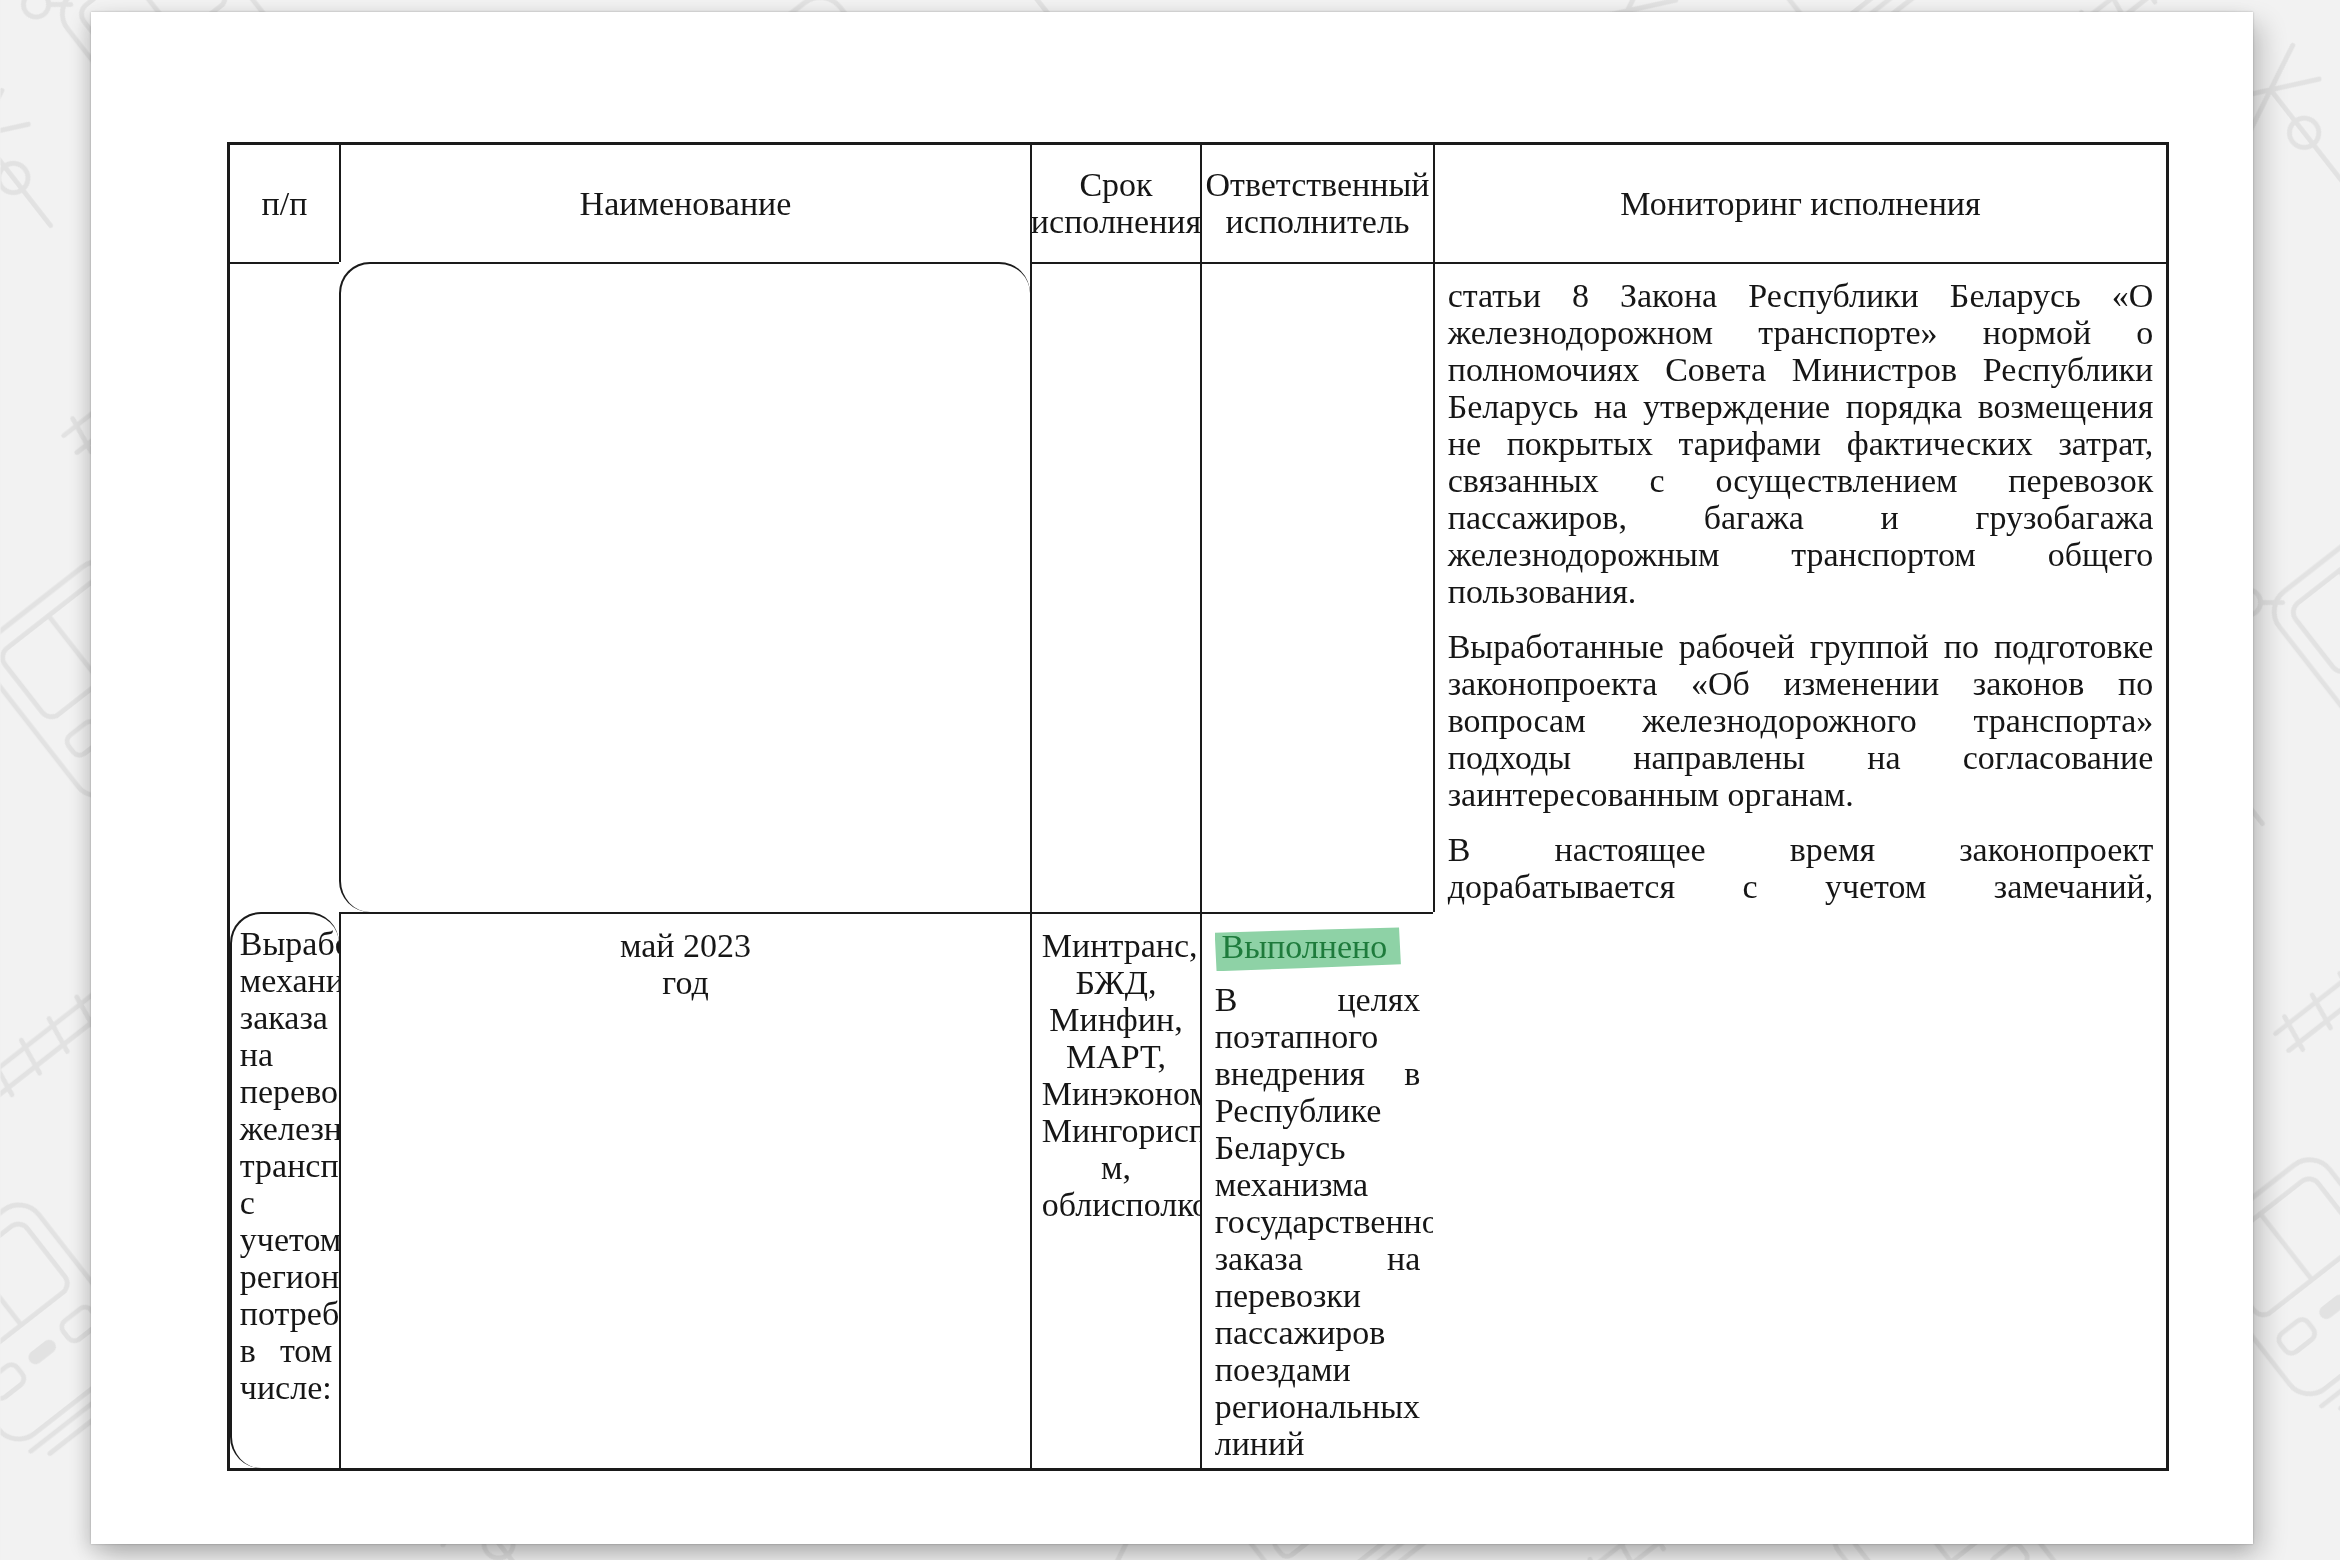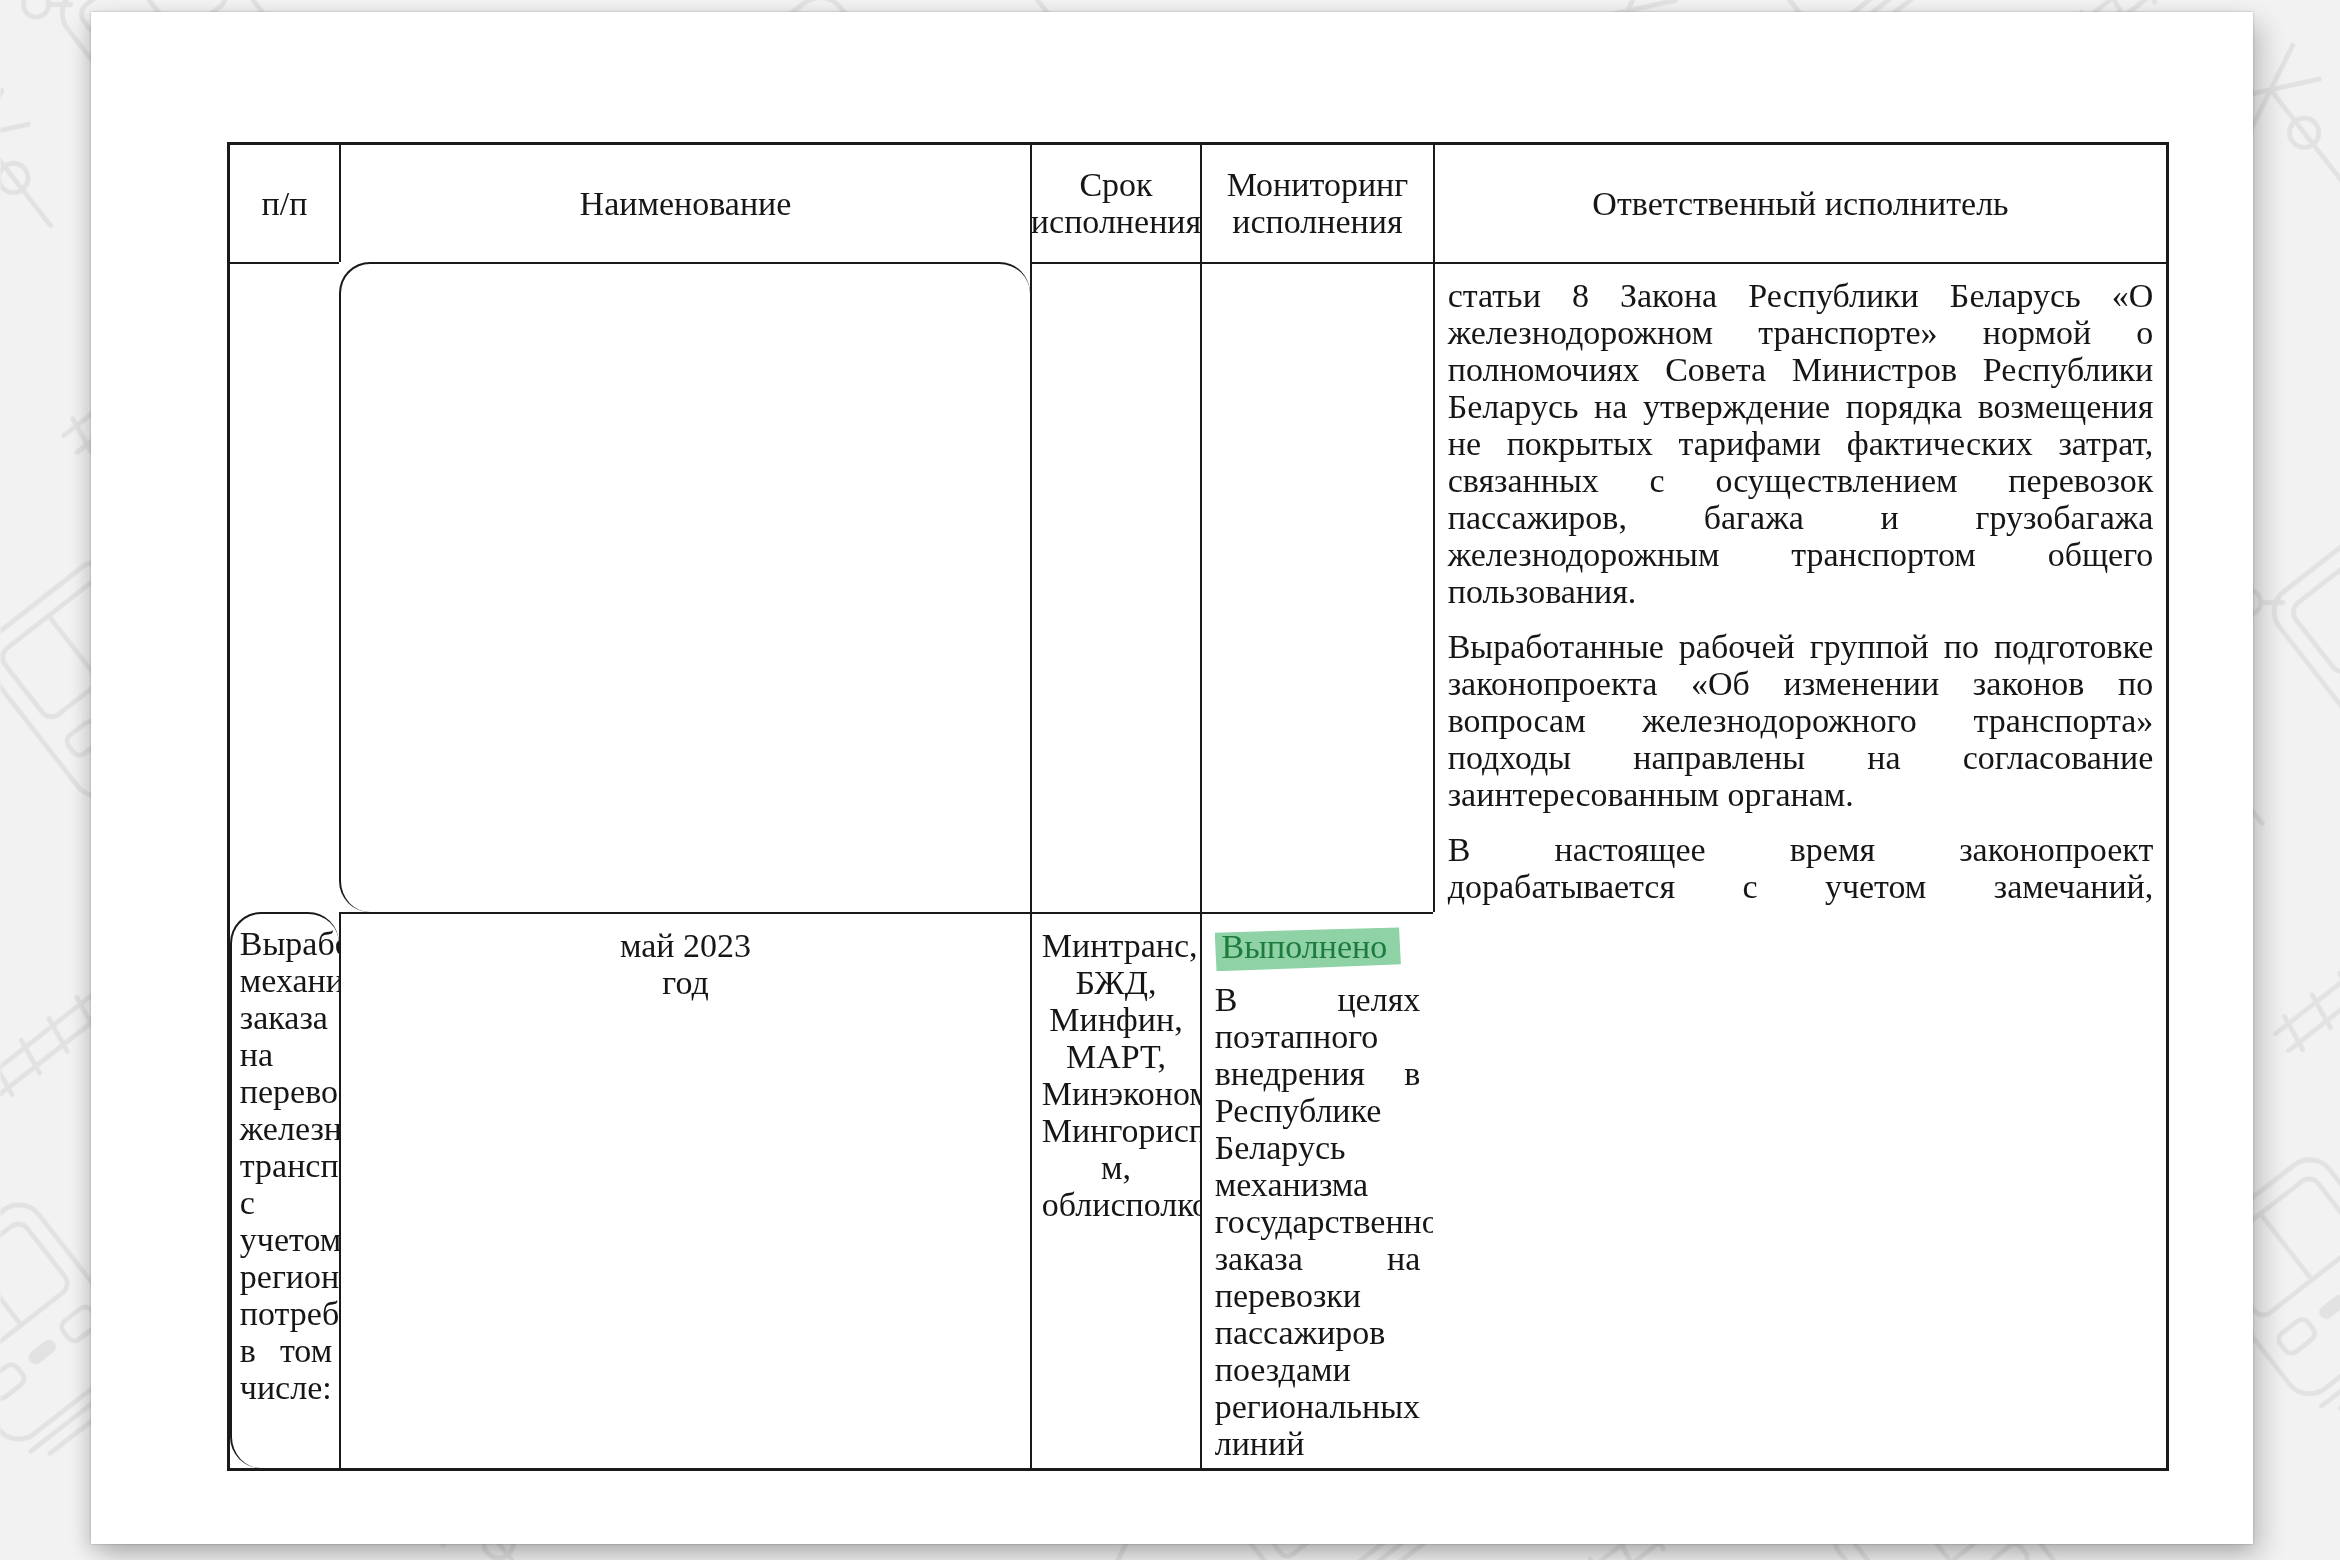--- a/index.html
+++ b/index.html
@@ -104,24 +104,24 @@
       <div class="cell hrow col0">
         <span>п/п</span>
       </div>
       <div class="cell hrow">
         <span>Наименование</span>
       </div>
       <div class="cell hrow">
         <span>Срок исполнения</span>
       </div>
       <div class="cell hrow">
-        <span>Мониторинг исполнения</span>
+        <span>Ответственный исполнитель</span>
       </div>
       <div class="cell hrow">
-        <span>Ответственный исполнитель</span>
+        <span>Мониторинг исполнения</span>
       </div>
 
       <div class="cell col0 center"></div>
       <div class="cell name just"></div>
       <div class="cell center prewrap"></div>
       <div class="cell center prewrap"></div>
       <div class="cell monitor just">
         <p class="first">статьи 8 Закона Республики Беларусь «О железнодорожном транспорте» нормой о полномочиях Совета Министров Республики Беларусь на утверждение порядка возмещения не покрытых тарифами фактических затрат, связанных с осуществлением перевозок пассажиров, багажа и грузобагажа железнодорожным транспортом общего пользования.</p>
         <p>Выработанные рабочей группой по подготовке законопроекта «Об изменении законов по вопросам железнодорожного транспорта» подходы направлены на согласование заинтересованным органам.</p>
         <p>В настоящее время законопроект дорабатывается с учетом замечаний, поступивших в процессе согласования;</p>

